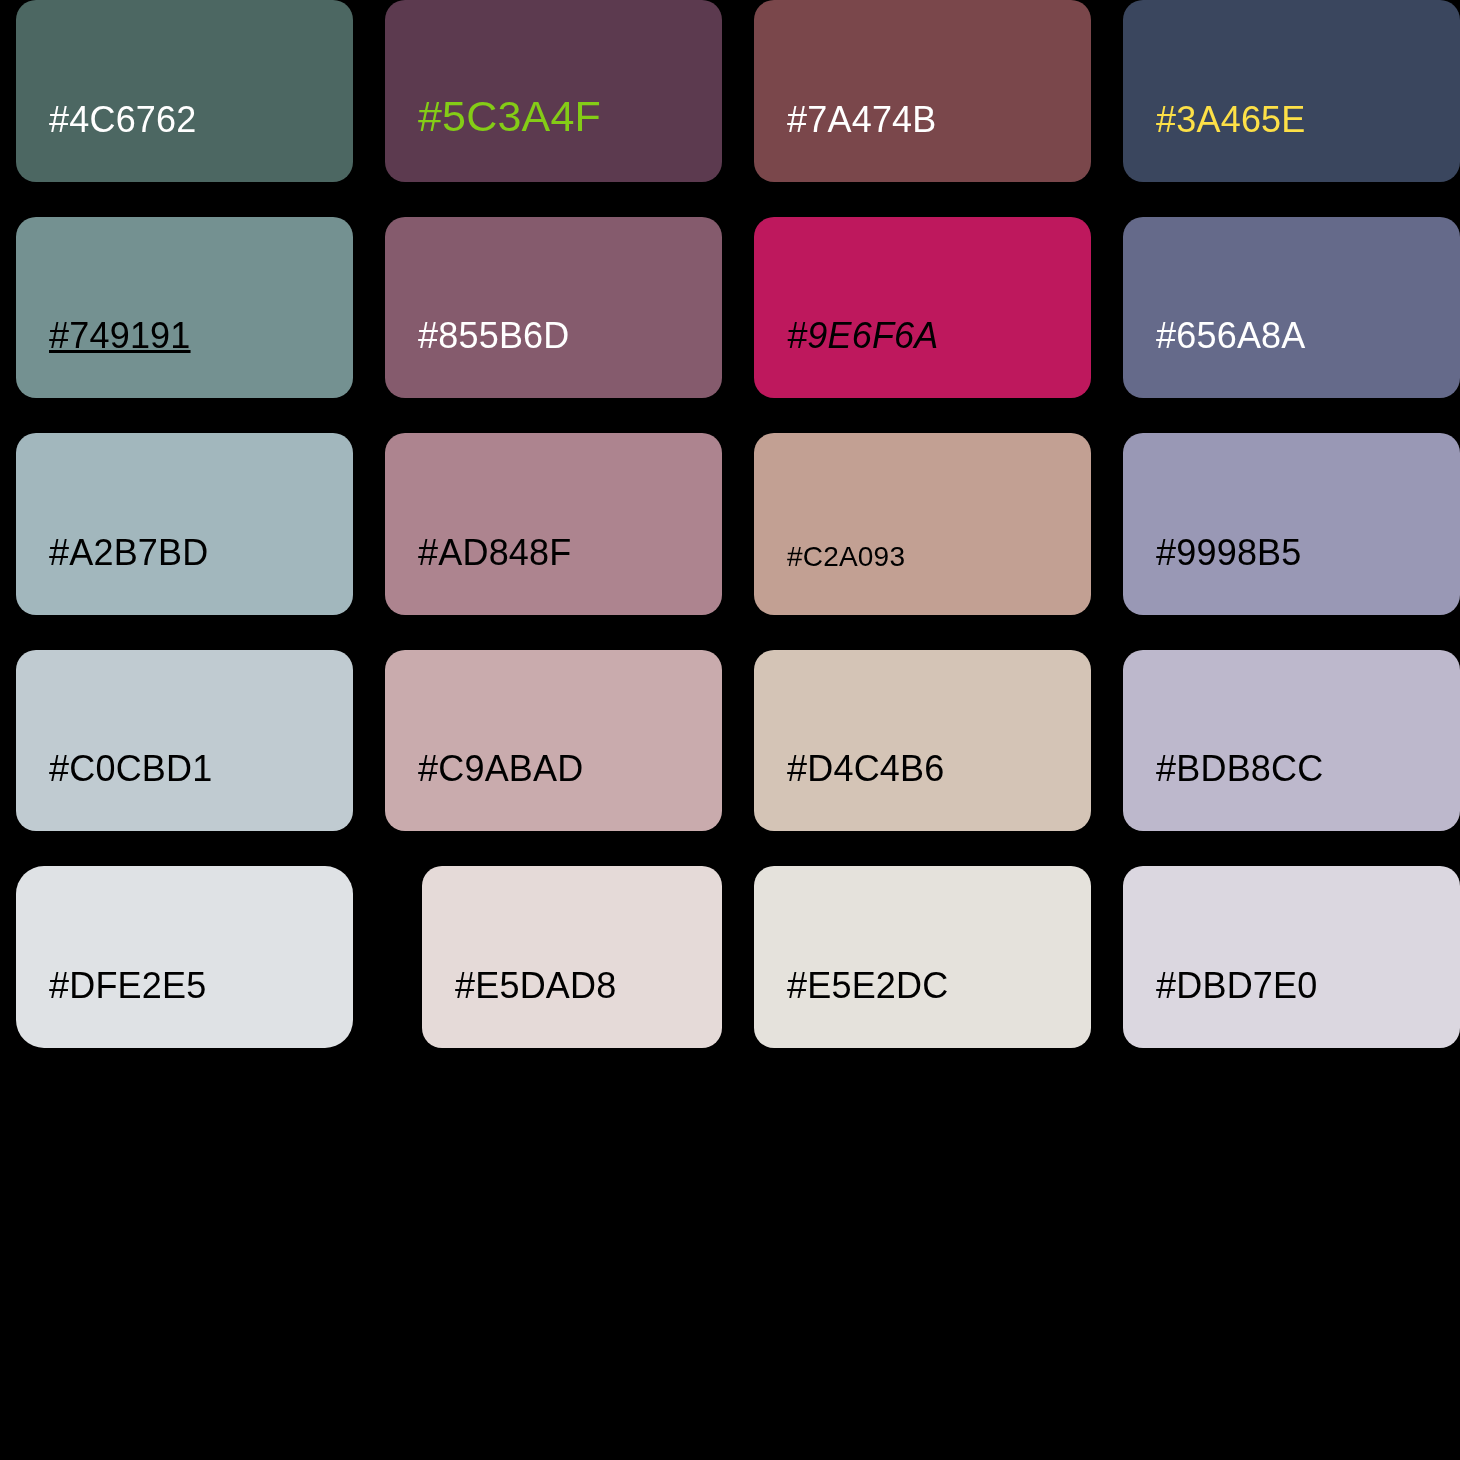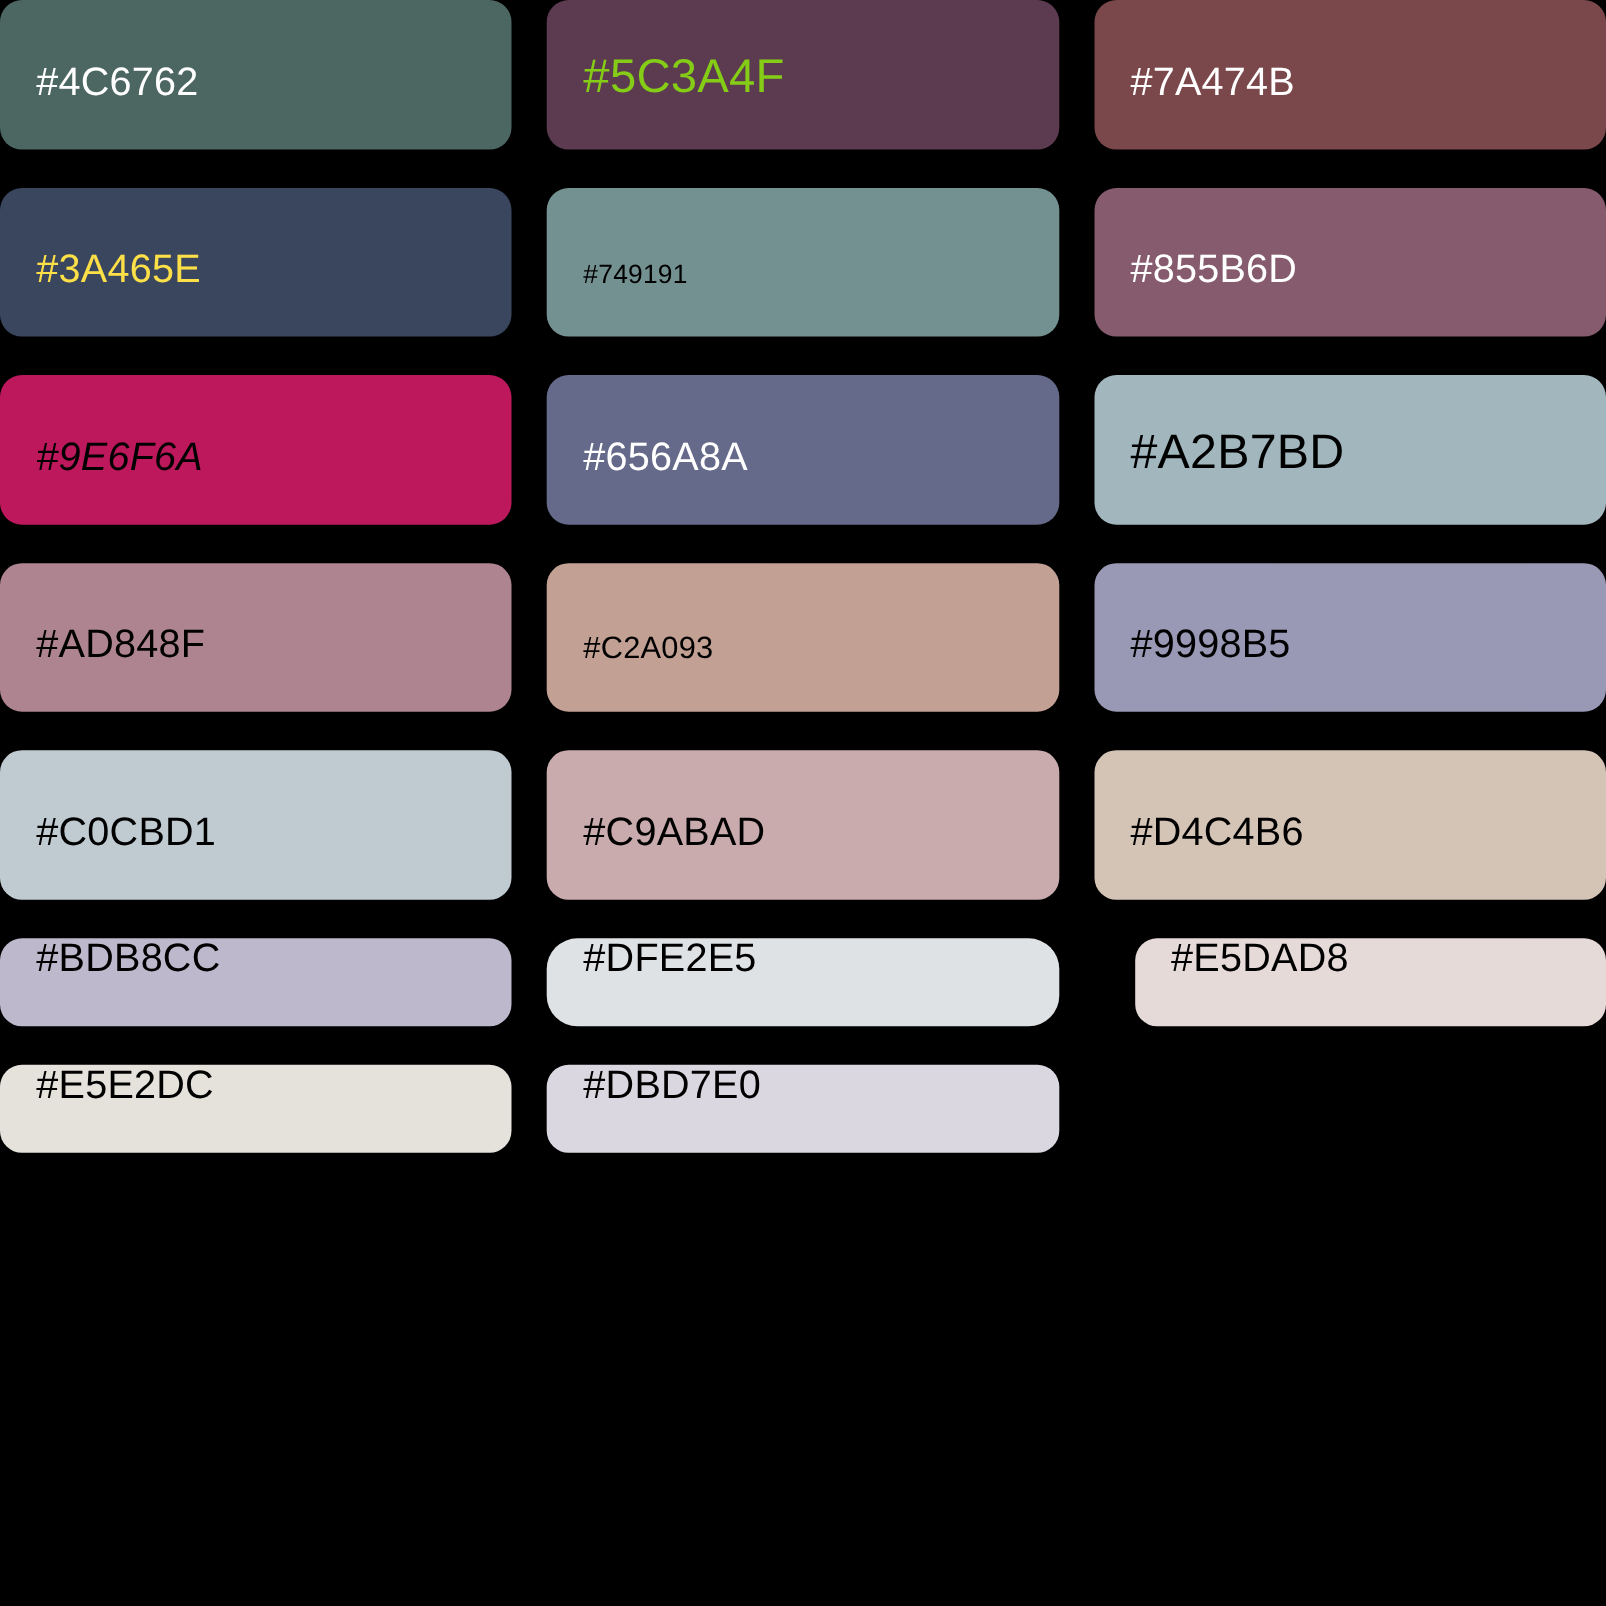--- a/index.html
+++ b/index.html
@@ -12,25 +12,26 @@
   }
 
   body {
     font-family: "Liberation Sans", "DejaVu Sans", sans-serif;
   }
 
   #palette-grid {
     width: 1460px;
     height: 1048px;
     display: grid;
-    grid-template-columns: repeat(3, 1fr);
+    grid-template-columns: repeat(4, 1fr);
     grid-template-rows: repeat(5, 1fr);
     column-gap: 32px;
     row-gap: 35px;
     background: #000000;
+    padding-left: 16px;
   }
 
   .swatch {
     position: relative;
     border-radius: 20px;
     overflow: hidden;
     display: flex;
     align-items: flex-end;
     justify-content: flex-start;
   }
@@ -58,33 +59,33 @@
     <div class="swatch text-light" style="background: rgb(92, 58, 79); border-radius: 20px;">
       <span class="swatch-label" style="font-size: 43px; color: #84cc16;">#5C3A4F</span>
     </div>
     <div class="swatch text-light" style="background: rgb(122, 71, 75); border-radius: 20px;">
       <span class="swatch-label" style="font-size: 36px; color: rgb(255, 255, 255);">#7A474B</span>
     </div>
     <div class="swatch text-light" style="background: rgb(58, 70, 94); border-radius: 20px;">
       <span class="swatch-label" style="font-size: 36px; color: #fde047;">#3A465E</span>
     </div>
     <div class="swatch text-dark" style="background: rgb(116, 145, 145); border-radius: 20px;">
-      <span class="swatch-label" style="font-size: 24px; color: rgb(0, 0, 0);">#749191</span>
+      <span class="swatch-label" style="font-size: 36px; color: rgb(0, 0, 0); text-decoration: underline;">#749191</span>
     </div>
     <div class="swatch text-light" style="background: rgb(133, 91, 109); border-radius: 20px;">
       <span class="swatch-label" style="font-size: 36px; color: rgb(255, 255, 255);">#855B6D</span>
     </div>
     <div class="swatch text-dark" style="background: #be185d; border-radius: 20px; font-style: italic;">
       <span class="swatch-label" style="font-size: 36px; color: rgb(0, 0, 0);">#9E6F6A</span>
     </div>
     <div class="swatch text-light" style="background: rgb(101, 106, 138); border-radius: 20px;">
       <span class="swatch-label" style="font-size: 36px; color: rgb(255, 255, 255);">#656A8A</span>
     </div>
     <div class="swatch text-dark" style="background: rgb(162, 183, 189); border-radius: 20px;">
-      <span class="swatch-label" style="font-size: 44px; color: rgb(0, 0, 0);">#A2B7BD</span>
+      <span class="swatch-label" style="font-size: 36px; color: rgb(0, 0, 0);">#A2B7BD</span>
     </div>
     <div class="swatch text-dark" style="background: rgb(173, 132, 143); border-radius: 20px;">
       <span class="swatch-label" style="font-size: 36px; color: rgb(0, 0, 0);">#AD848F</span>
     </div>
     <div class="swatch text-dark" style="background: rgb(194, 160, 147); border-radius: 20px;">
       <span class="swatch-label" style="font-size: 28px; color: rgb(0, 0, 0);">#C2A093</span>
     </div>
     <div class="swatch text-dark" style="background: rgb(153, 152, 181); border-radius: 20px;">
       <span class="swatch-label" style="font-size: 36px; color: rgb(0, 0, 0);">#9998B5</span>
     </div>

